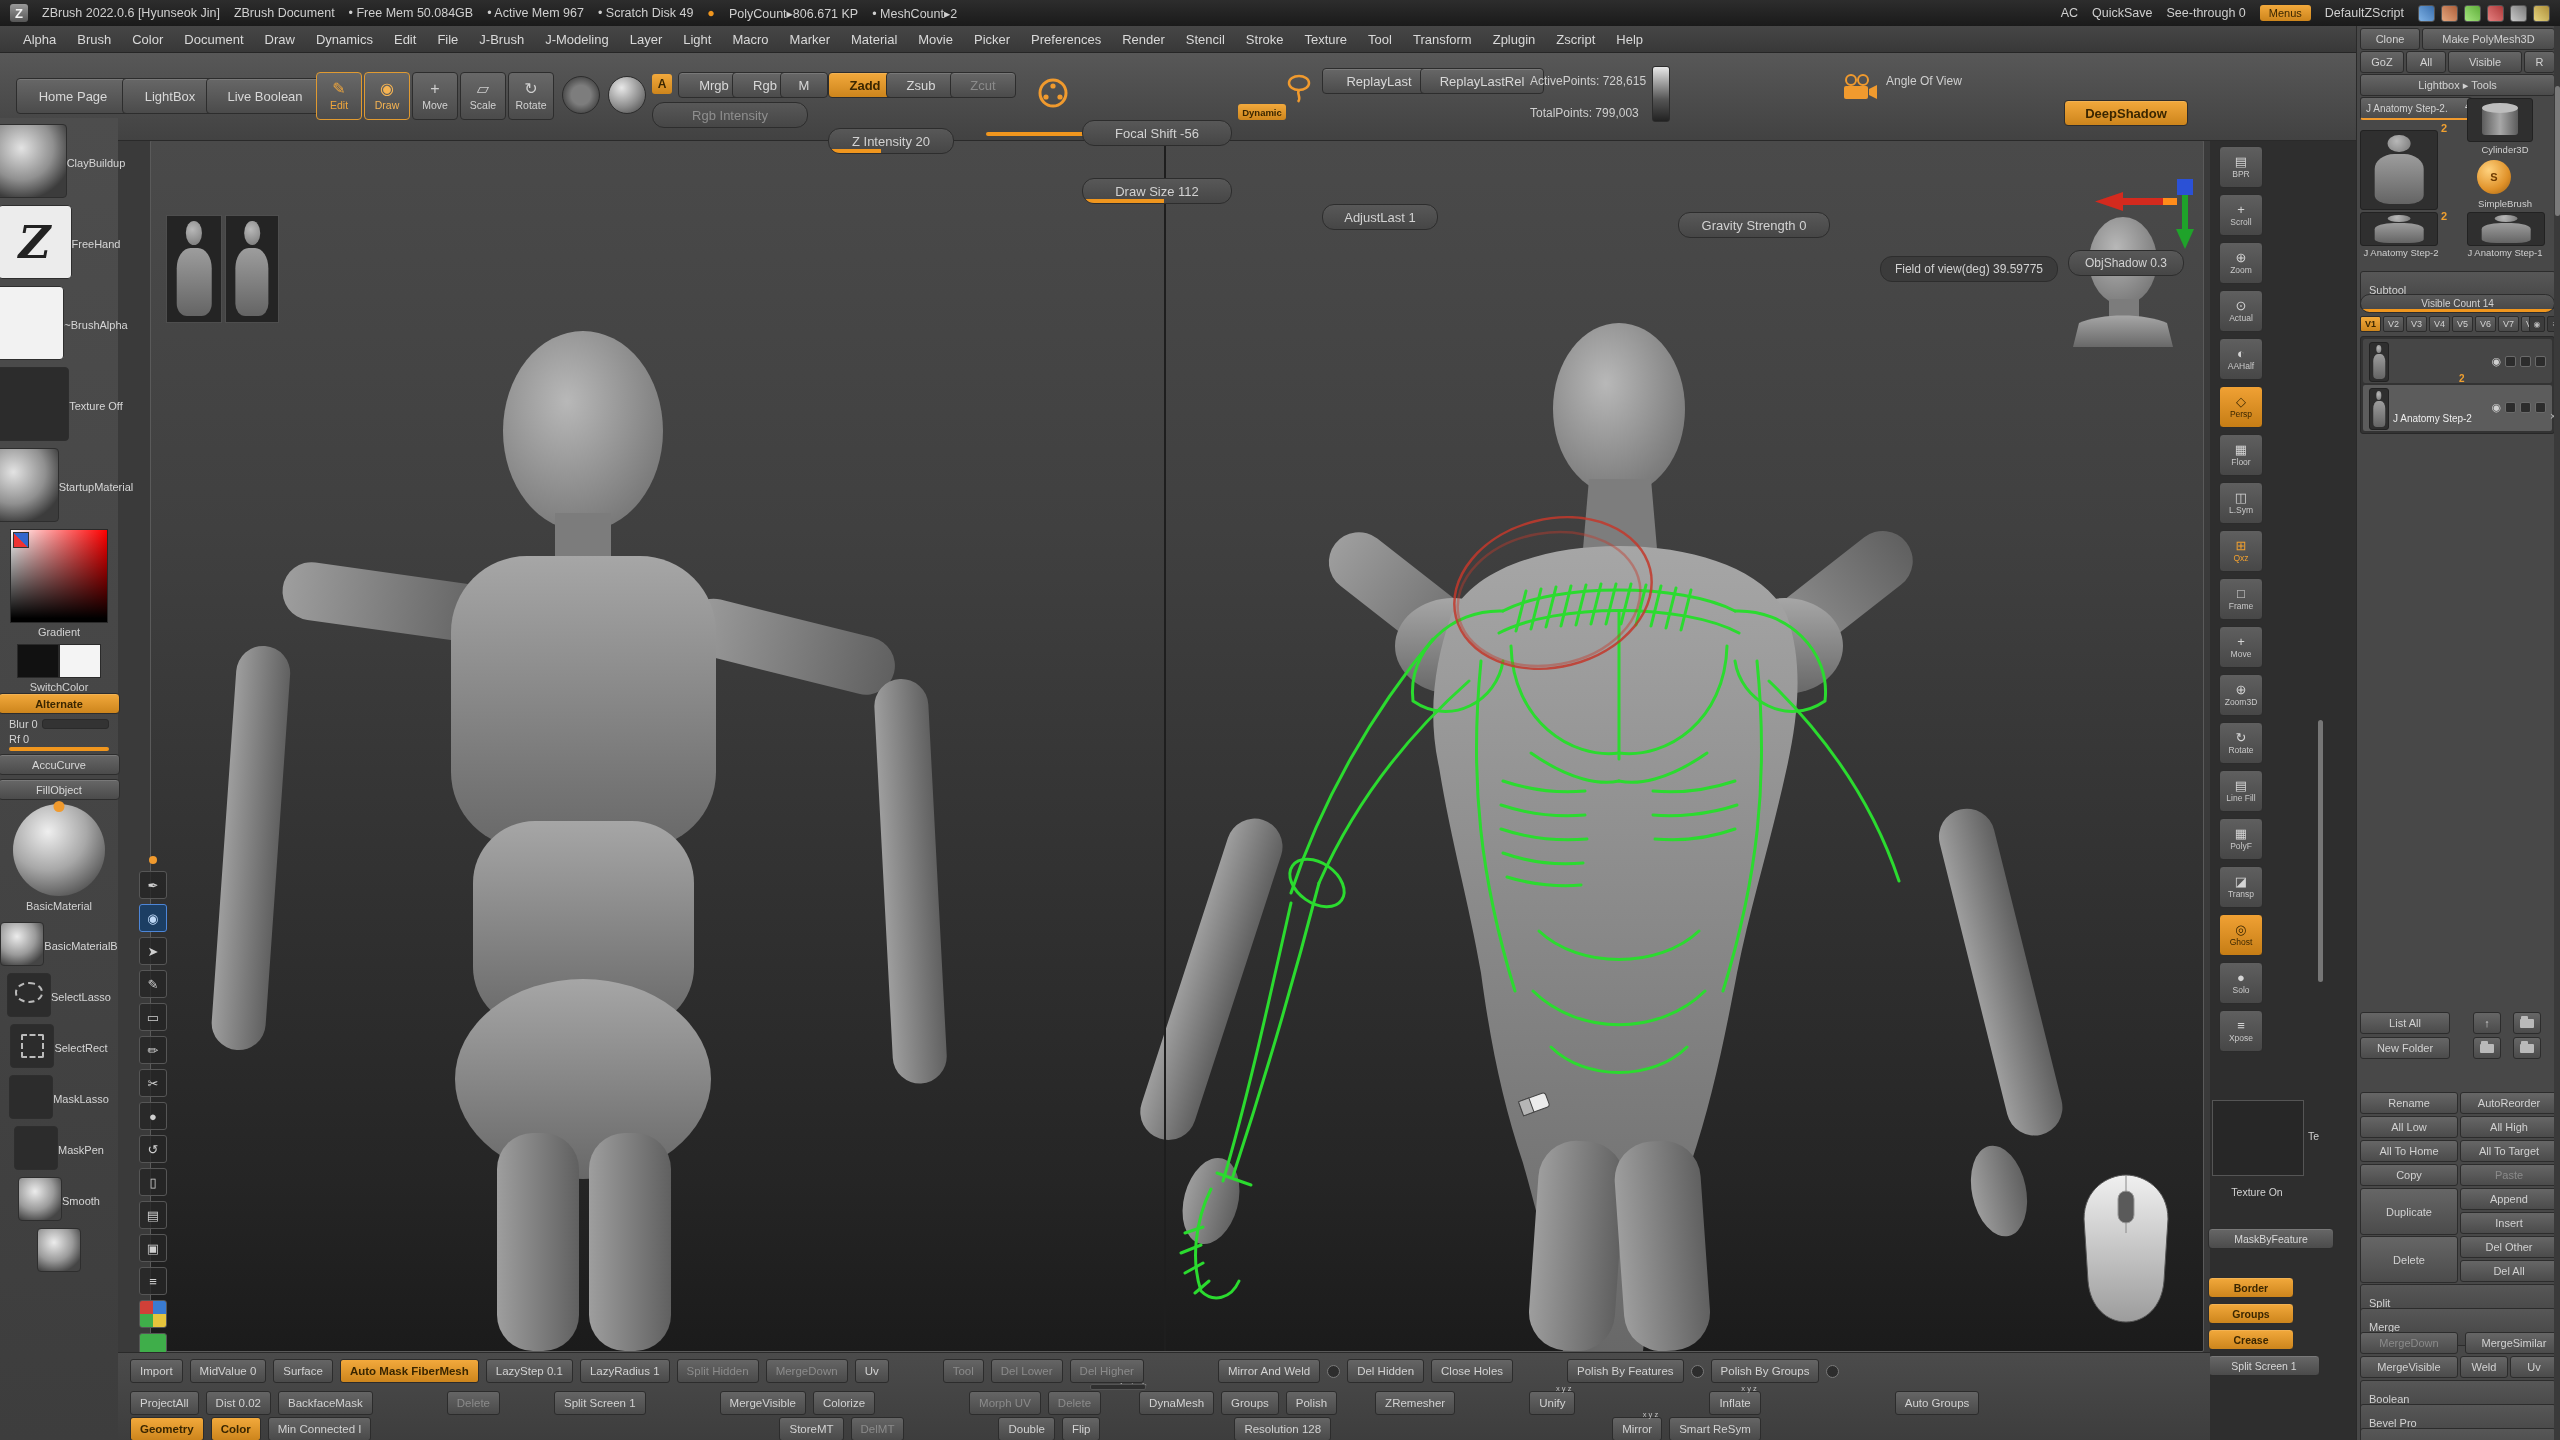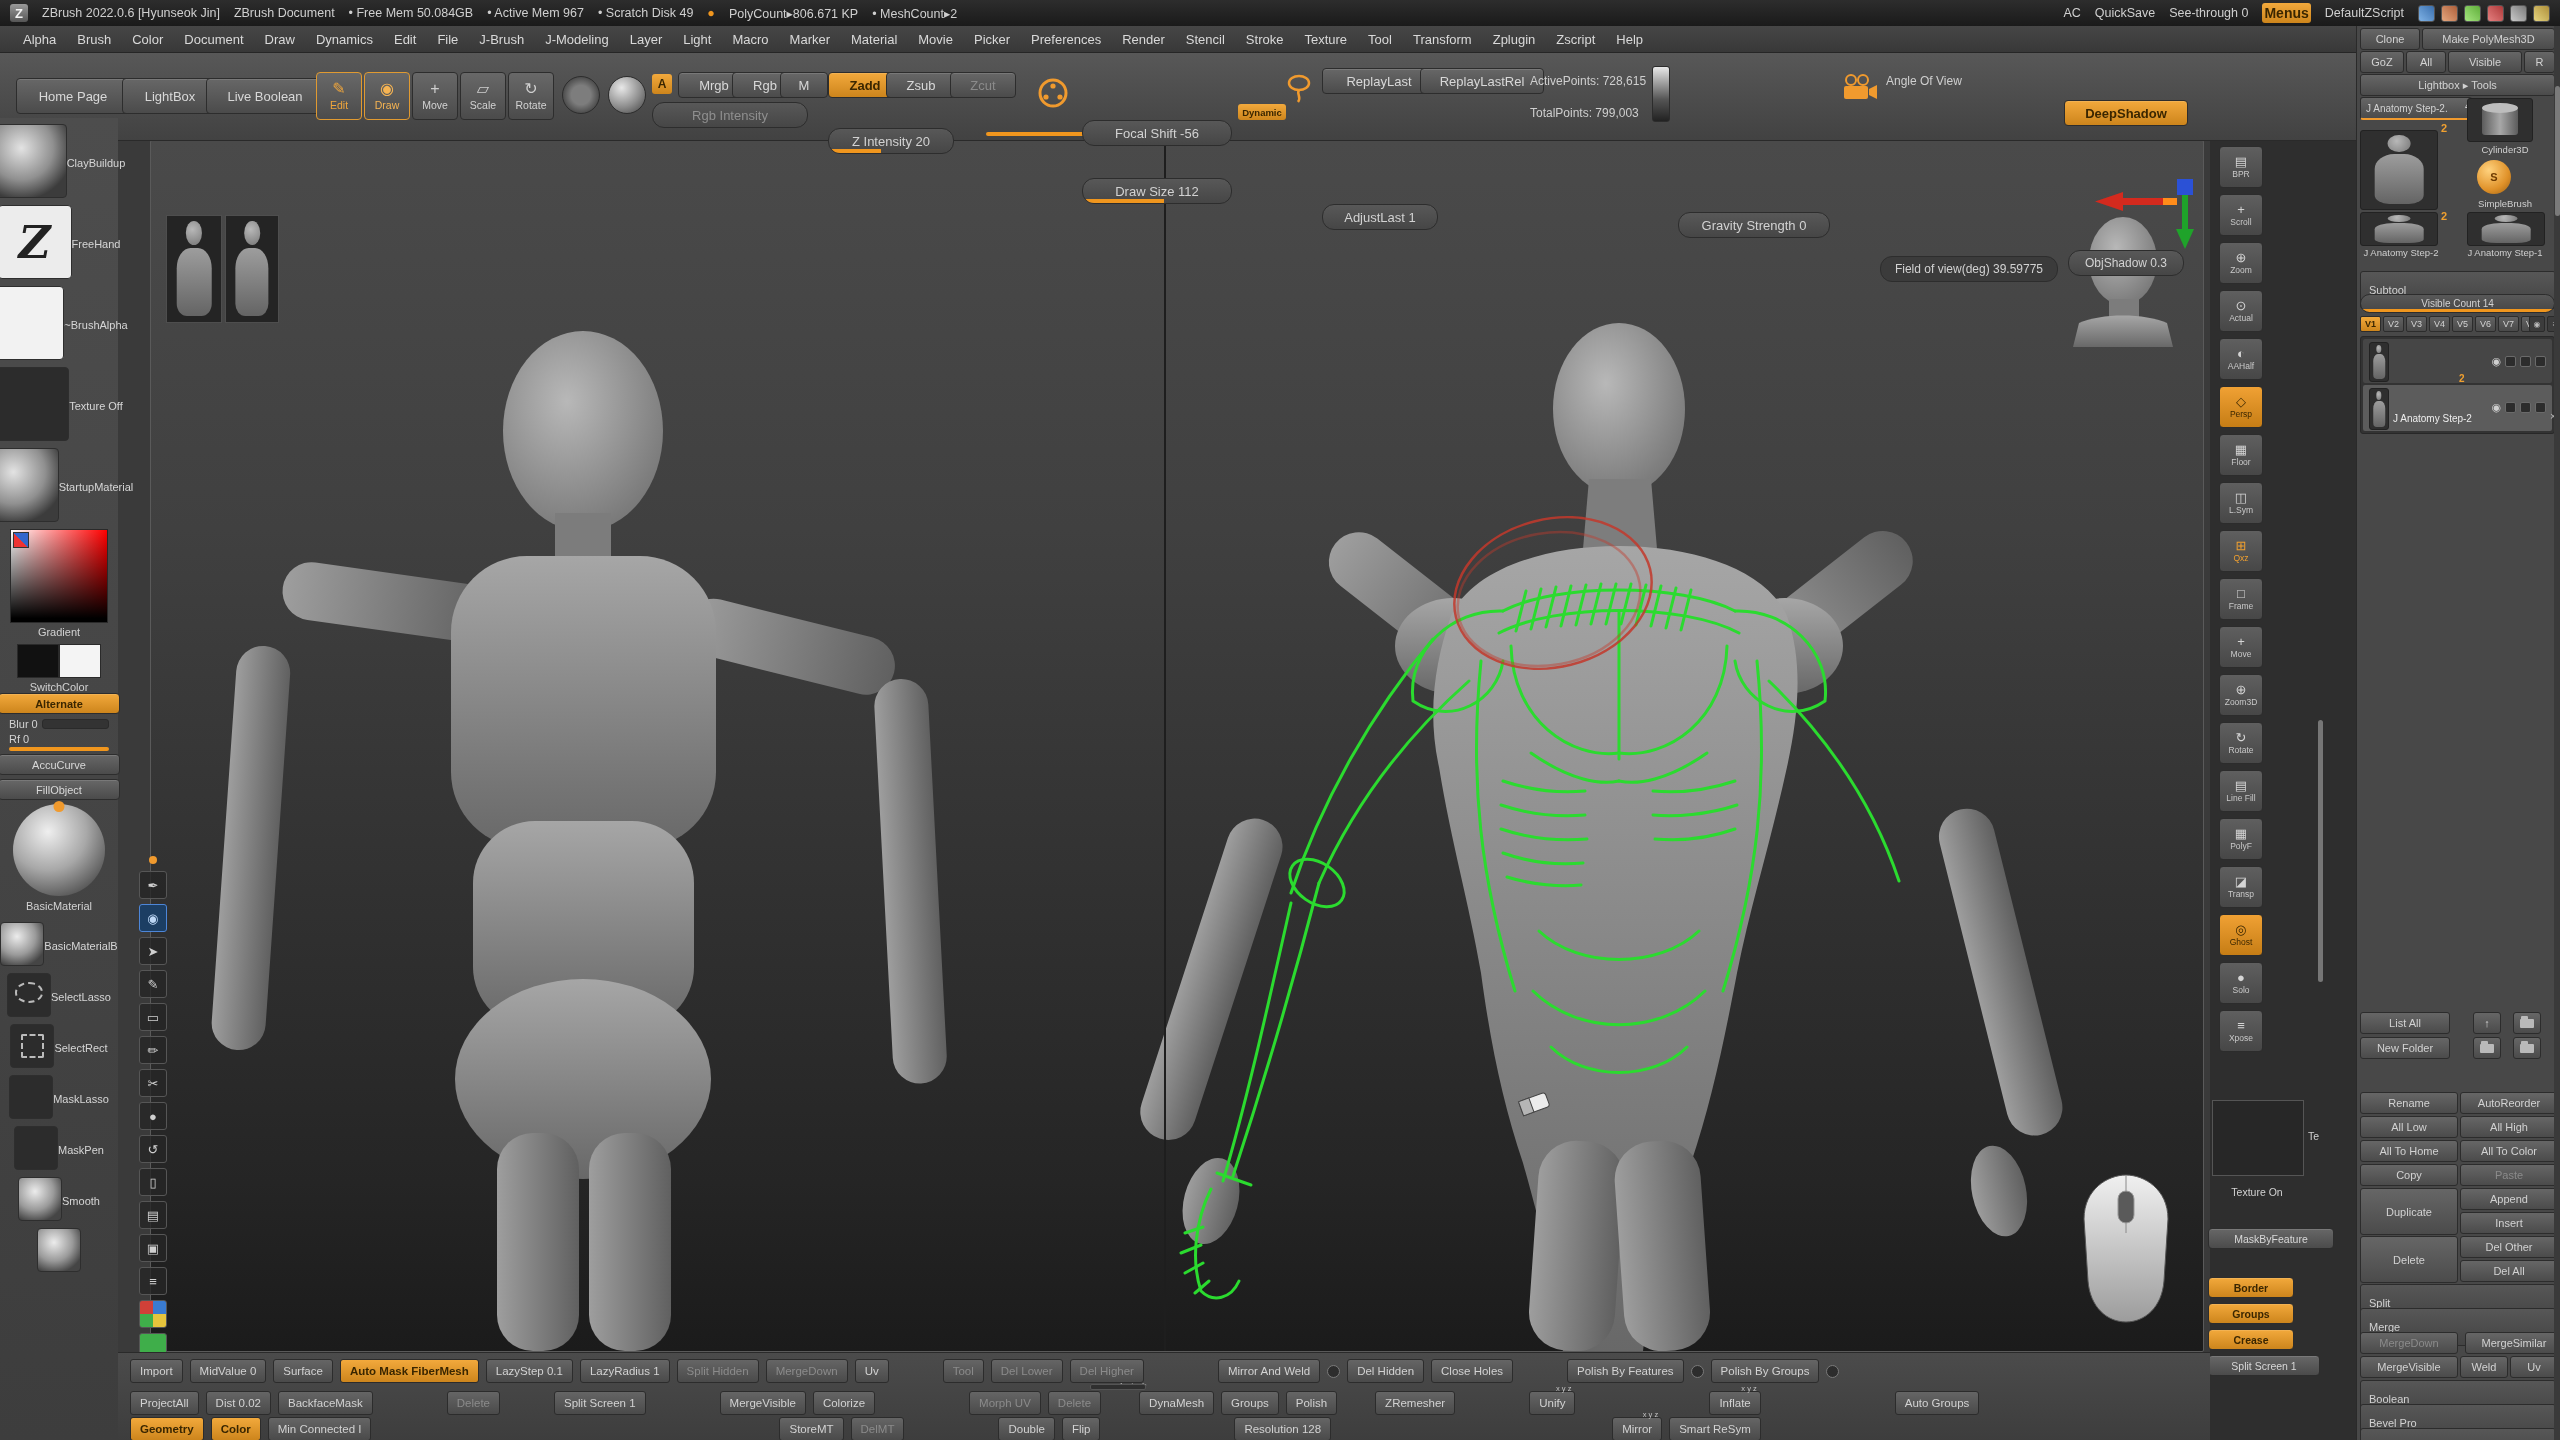--- a/index.html
+++ b/index.html
@@ -17,21 +17,21 @@
   .slider.darkbg{background:#3b3b3b}
   .slider .fillb{position:absolute;left:0;bottom:0;height:4px;background:#f0961e}
   .slider span{position:relative;z-index:1}
   .dimtext{color:#8f8f8f}
   
   #titlebar{position:absolute;top:0;left:0;right:0;height:26px;background:linear-gradient(#2d2d2d,#1a1a1a);
        display:flex;align-items:center;gap:14px;padding:0 10px;font-size:12.5px;color:#cfcfcf;z-index:50}
   #zlogo{width:18px;height:18px;background:linear-gradient(#9a9a9a,#555);border-radius:3px;color:#f4f4f4;
        font-weight:700;display:flex;align-items:center;justify-content:center;font-size:13px;flex:none}
   .tspacer{flex:1}
-  .menus-btn{background:linear-gradient(#f2a93c,#cd851c);color:#3a2600;border-radius:3px;padding:2px 2px;font-weight:700;font-size:14px}
+  .menus-btn{background:linear-gradient(#f2a93c,#cd851c);color:#3a2600;border-radius:3px;padding:2px 9px;font-weight:400;font-size:11px}
   .tb-icon{width:15px;height:15px;border-radius:3px;border:1px solid #555;flex:none}
   .tb-icon.ic1{background:linear-gradient(45deg,#7fb2e5,#3a6fae)} .tb-icon.ic2{background:linear-gradient(45deg,#e5a77f,#ae5f3a)}
   .tb-icon.ic3{background:linear-gradient(45deg,#a5e57f,#5fae3a)} .tb-icon.ic4{background:linear-gradient(45deg,#e57f7f,#ae3a3a)}
   .tb-icon.ic5{background:linear-gradient(45deg,#c9c9c9,#7a7a7a)} .tb-icon.ic6{background:linear-gradient(45deg,#e5d47f,#ae8f3a)}
   .odot{color:#f0961e}
   
   #menubar{position:absolute;top:26px;left:0;right:204px;height:26px;background:linear-gradient(#464646,#383838);
        display:flex;align-items:center;gap:3px;padding:0 14px;border-bottom:1px solid #262626;z-index:40}
   .menu-item{padding:2px 9px;font-size:13px;color:#d9d9d9}
   
@@ -769,21 +769,21 @@
       </div>
     <div class="tp-btn abs" style="left:156px;top:1011px;width:26px">
         <div class="mini-folder"></div>
       </div>
 
     <div class="tp-btn abs" style="left:3px;top:1066px;width:96px">Rename</div>
     <div class="tp-btn abs" style="left:103px;top:1066px;width:96px">AutoReorder</div>
     <div class="tp-btn abs" style="left:3px;top:1090px;width:96px">All Low</div>
     <div class="tp-btn abs" style="left:103px;top:1090px;width:96px">All High</div>
     <div class="tp-btn abs" style="left:3px;top:1114px;width:96px">All To Home</div>
-    <div class="tp-btn abs" style="left:103px;top:1114px;width:96px">All To Color</div>
+    <div class="tp-btn abs" style="left:103px;top:1114px;width:96px">All To Target</div>
     <div class="tp-btn abs" style="left:3px;top:1138px;width:96px">Copy</div>
     <div class="tp-btn dim abs" style="left:103px;top:1138px;width:96px">Paste</div>
     <div class="tp-btn abs" style="left:3px;top:1162px;width:96px;height:45px">Duplicate</div>
     <div class="tp-btn abs" style="left:103px;top:1162px;width:96px">Append</div>
     <div class="tp-btn abs" style="left:103px;top:1186px;width:96px">Insert</div>
     <div class="tp-btn abs" style="left:3px;top:1210px;width:96px;height:45px">Delete</div>
     <div class="tp-btn abs" style="left:103px;top:1210px;width:96px">Del Other</div>
     <div class="tp-btn abs" style="left:103px;top:1234px;width:96px">Del All</div>
     <div class="tp-sec" style="top:1258px">
         <span>Split</span>

